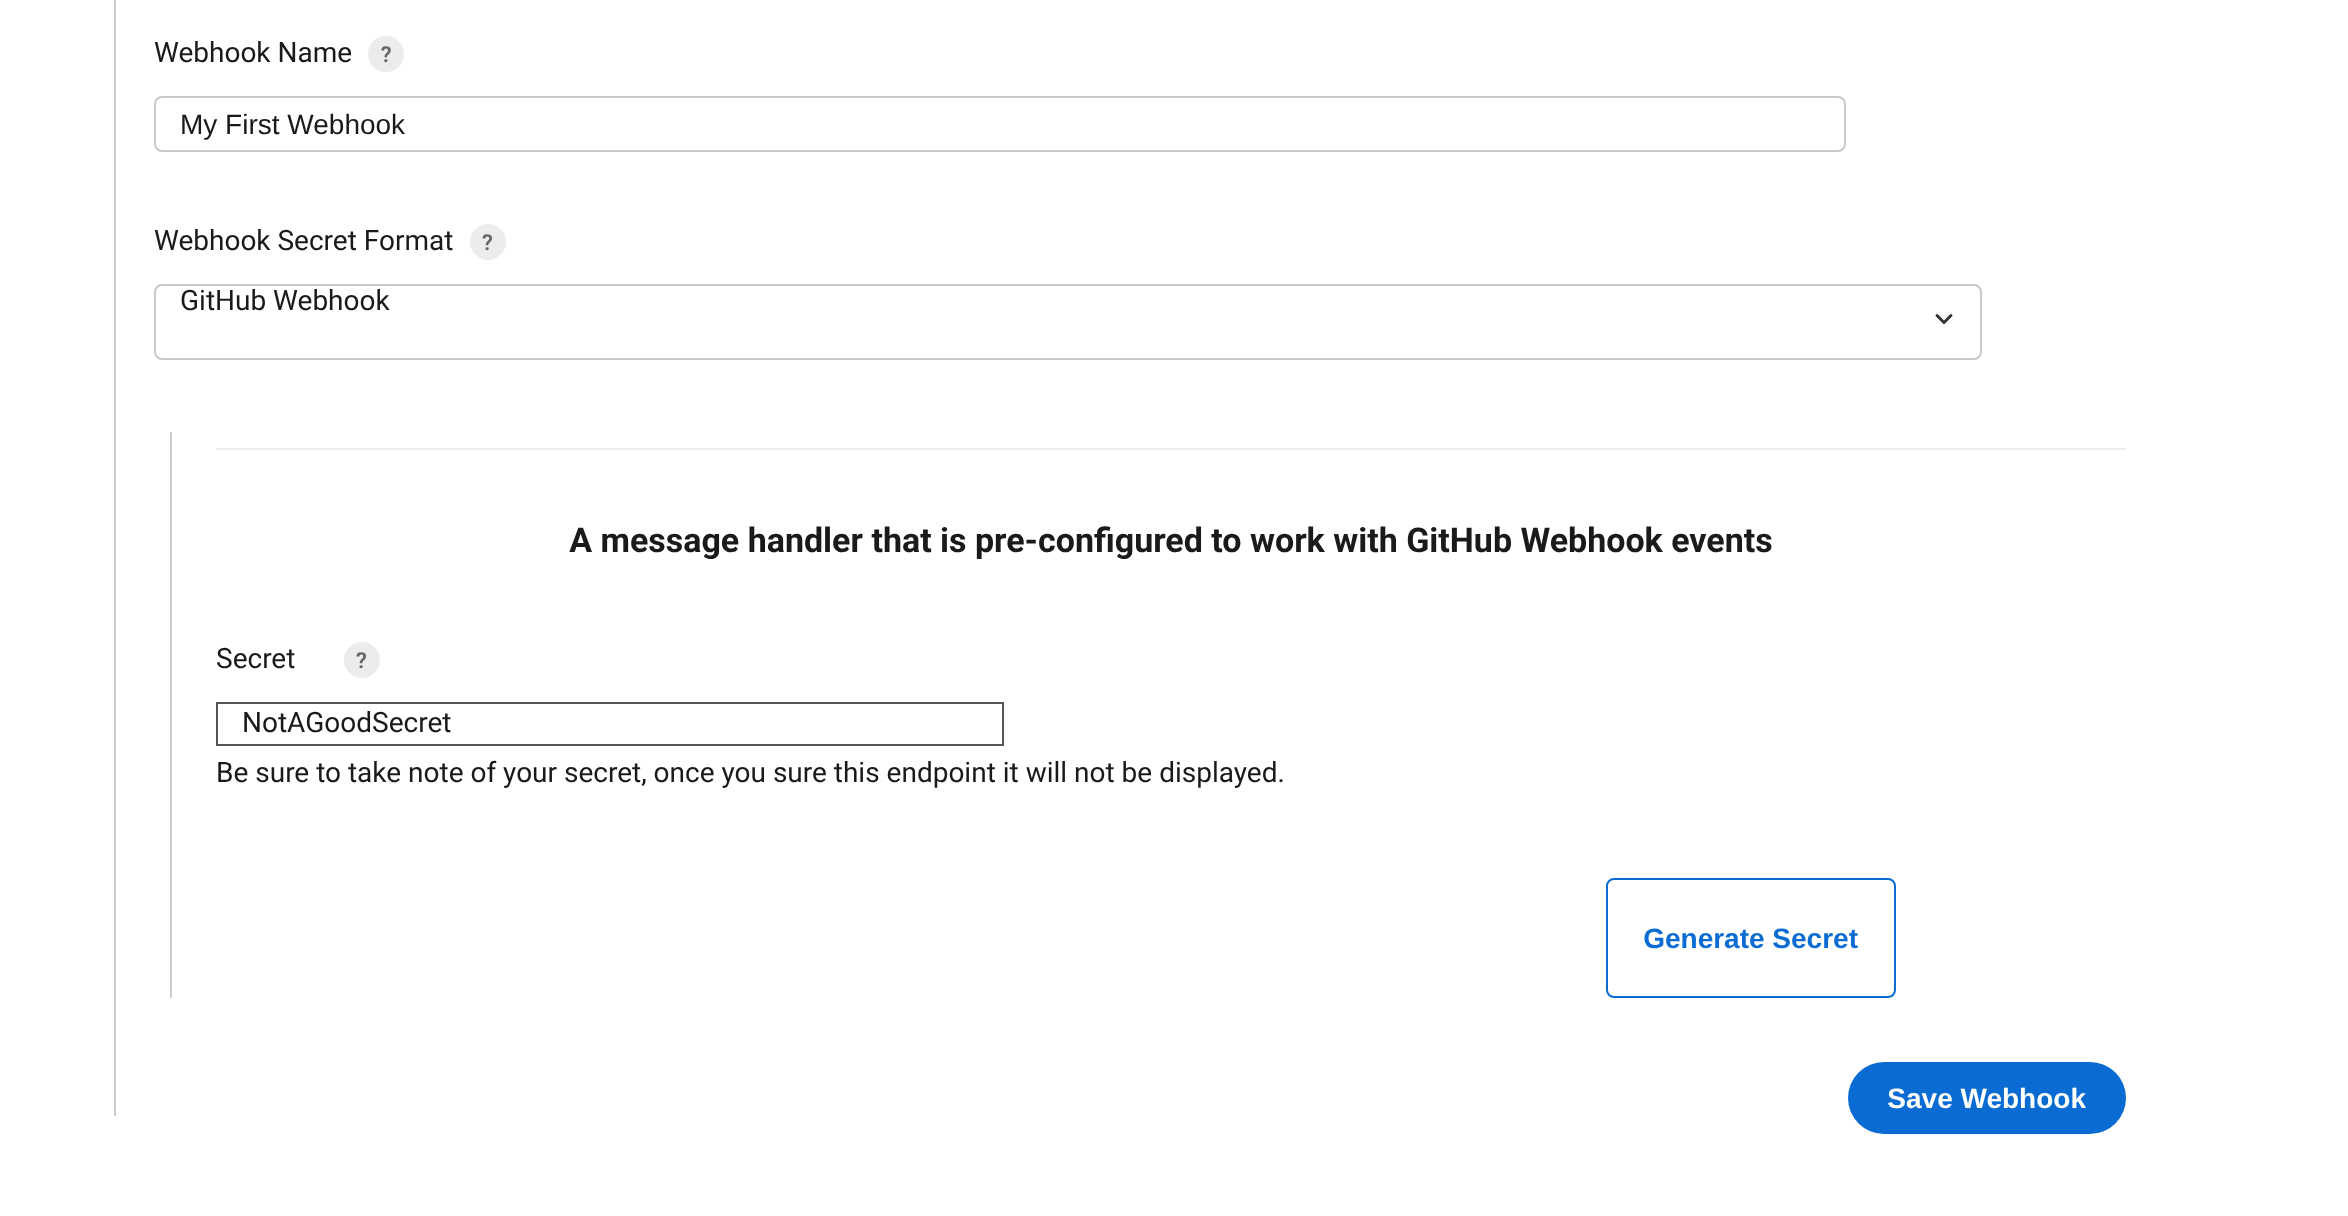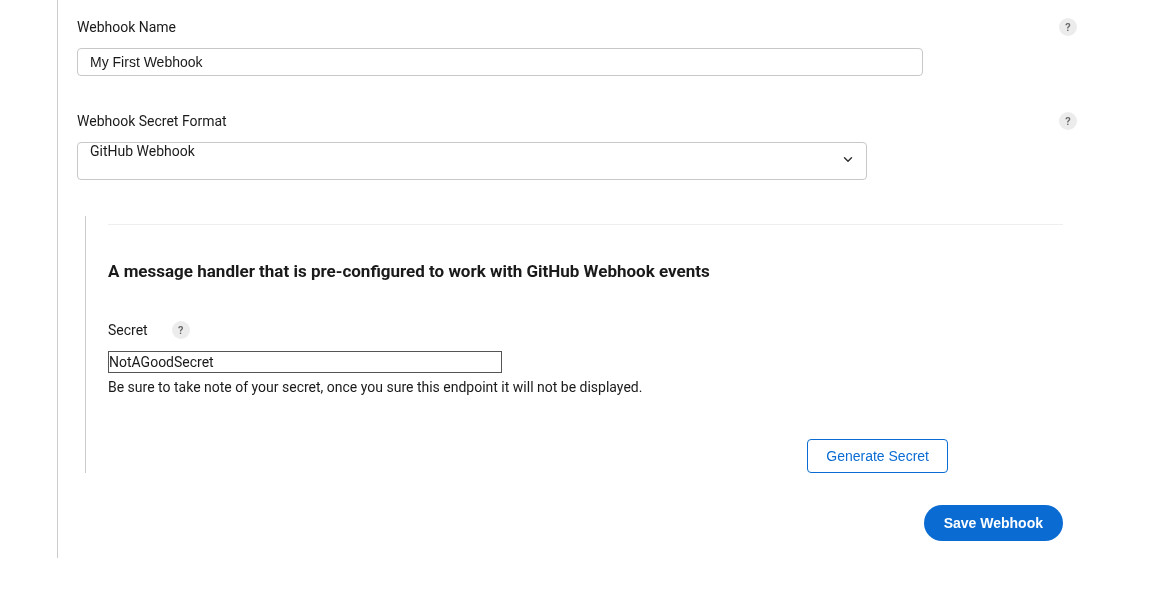--- a/index.html
+++ b/index.html
@@ -36,23 +36,22 @@
     }
     .field-group {
       margin-bottom: 36px;
     }
     .field-label {
       font-size: 14px;
       font-weight: 400;
       color: #1a1a1a;
       display: flex;
       align-items: center;
-      gap: 24px;
+      gap: 8px;
       margin-bottom: 12px;
-      justify-content: space-between;
     }
     .help-badge {
       display: inline-flex;
       align-items: center;
       justify-content: center;
       width: 18px;
       height: 18px;
       border-radius: 9px;
       background: #ececec;
       color: #666;
@@ -66,21 +65,21 @@
       padding: 0 12px;
       font-size: 14px;
       border: 1px solid #c8c8c8;
       border-radius: 4px;
       background: #fff;
       color: #1a1a1a;
       outline: none;
     }
     .select-wrapper {
       position: relative;
-      width: 790px;
+      width: 914px;
     }
     .select-input {
       width: 100%;
       height: 38px;
       padding: 0 36px 0 12px;
       font-size: 14px;
       border: 1px solid #c8c8c8;
       border-radius: 4px;
       background: #fff;
       color: #1a1a1a;
@@ -104,56 +103,57 @@
     }
     .hr {
       height: 1px;
       background: #eee;
       margin-bottom: 36px;
     }
     .sub-title {
       font-size: 17px;
       font-weight: 700;
       margin-bottom: 40px;
+      text-align: center;
     }
     .secret-label {
       font-size: 14px;
       font-weight: 400;
       display: flex;
       align-items: center;
       gap: 24px;
       margin-bottom: 12px;
     }
     .secret-input {
       width: 394px;
       height: 22px;
-      padding: 0 0;
+      padding: 0 12px;
       font-size: 14px;
       border: 1px solid #555;
       background: #fff;
       color: #1a1a1a;
       outline: none;
       font-family: inherit;
     }
     .note {
       font-size: 14px;
       color: #1a1a1a;
       margin-top: 6px;
     }
     .generate-row {
       display: flex;
       justify-content: flex-end;
       margin-top: 44px;
       margin-bottom: 8px;
       width: 840px;
     }
     .btn-outline {
-      padding: 8px 18px;
-      font-size: 14px;
-      font-weight: 400;
+      padding: 21px 18px;
+      font-size: 14px;
+      font-weight: 700;
       color: #0a6cd2;
       background: #fff;
       border: 1px solid #0a6cd2;
       border-radius: 4px;
       cursor: pointer;
     }
     .save-row {
       display: flex;
       justify-content: flex-end;
       width: 986px;

